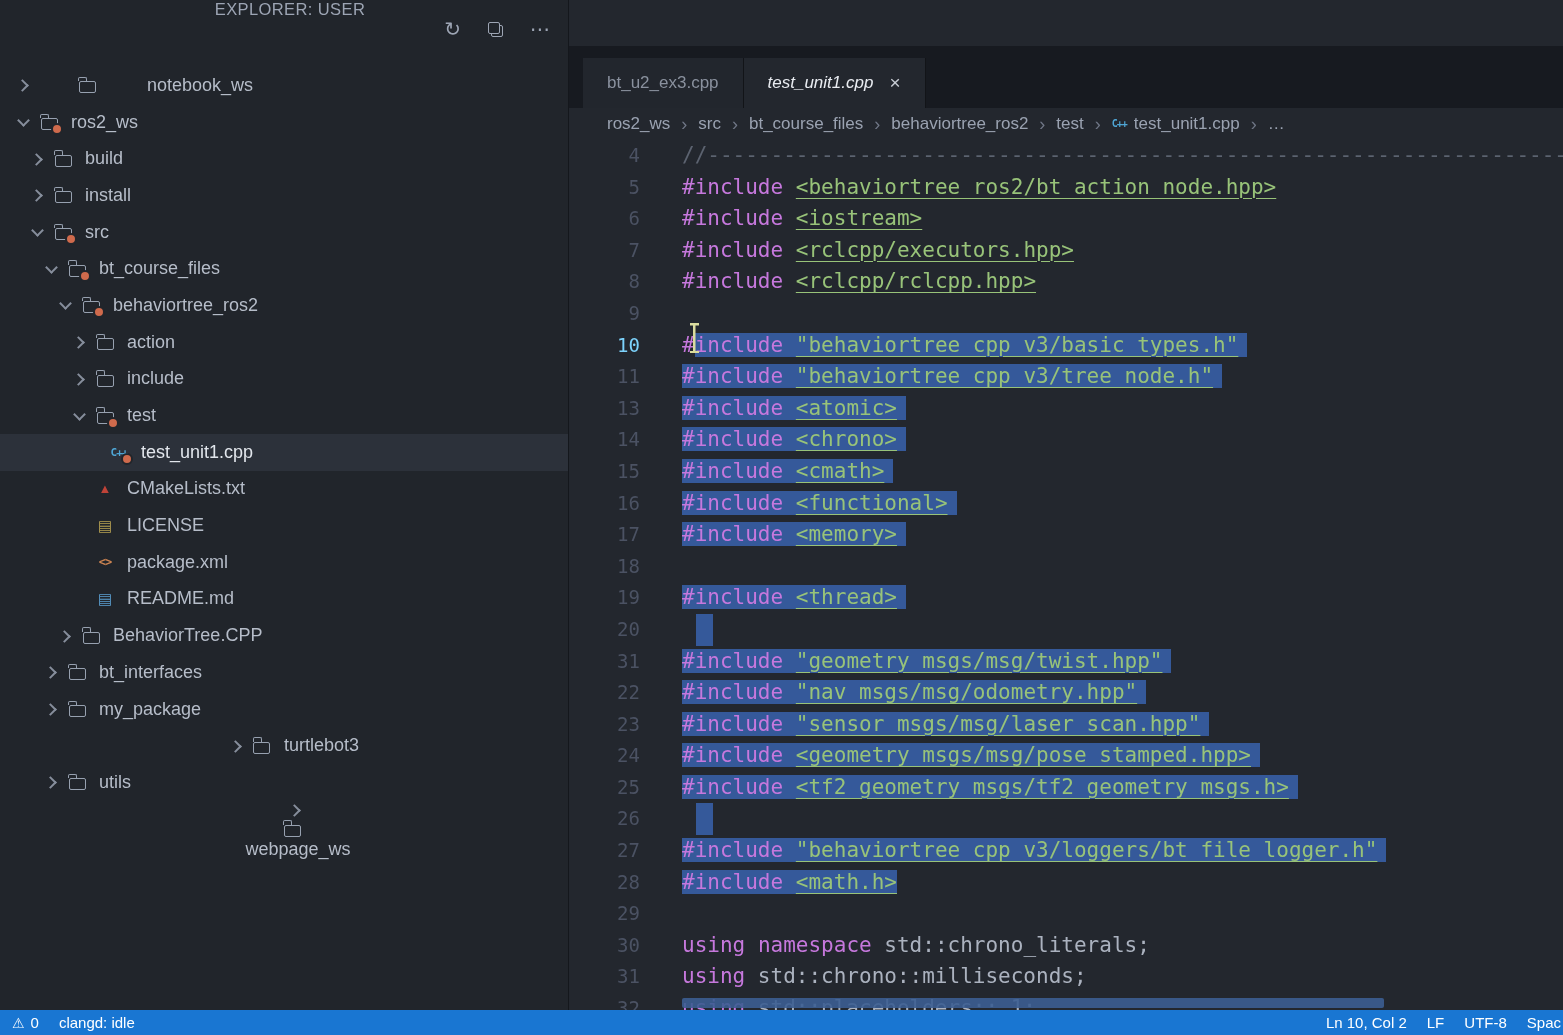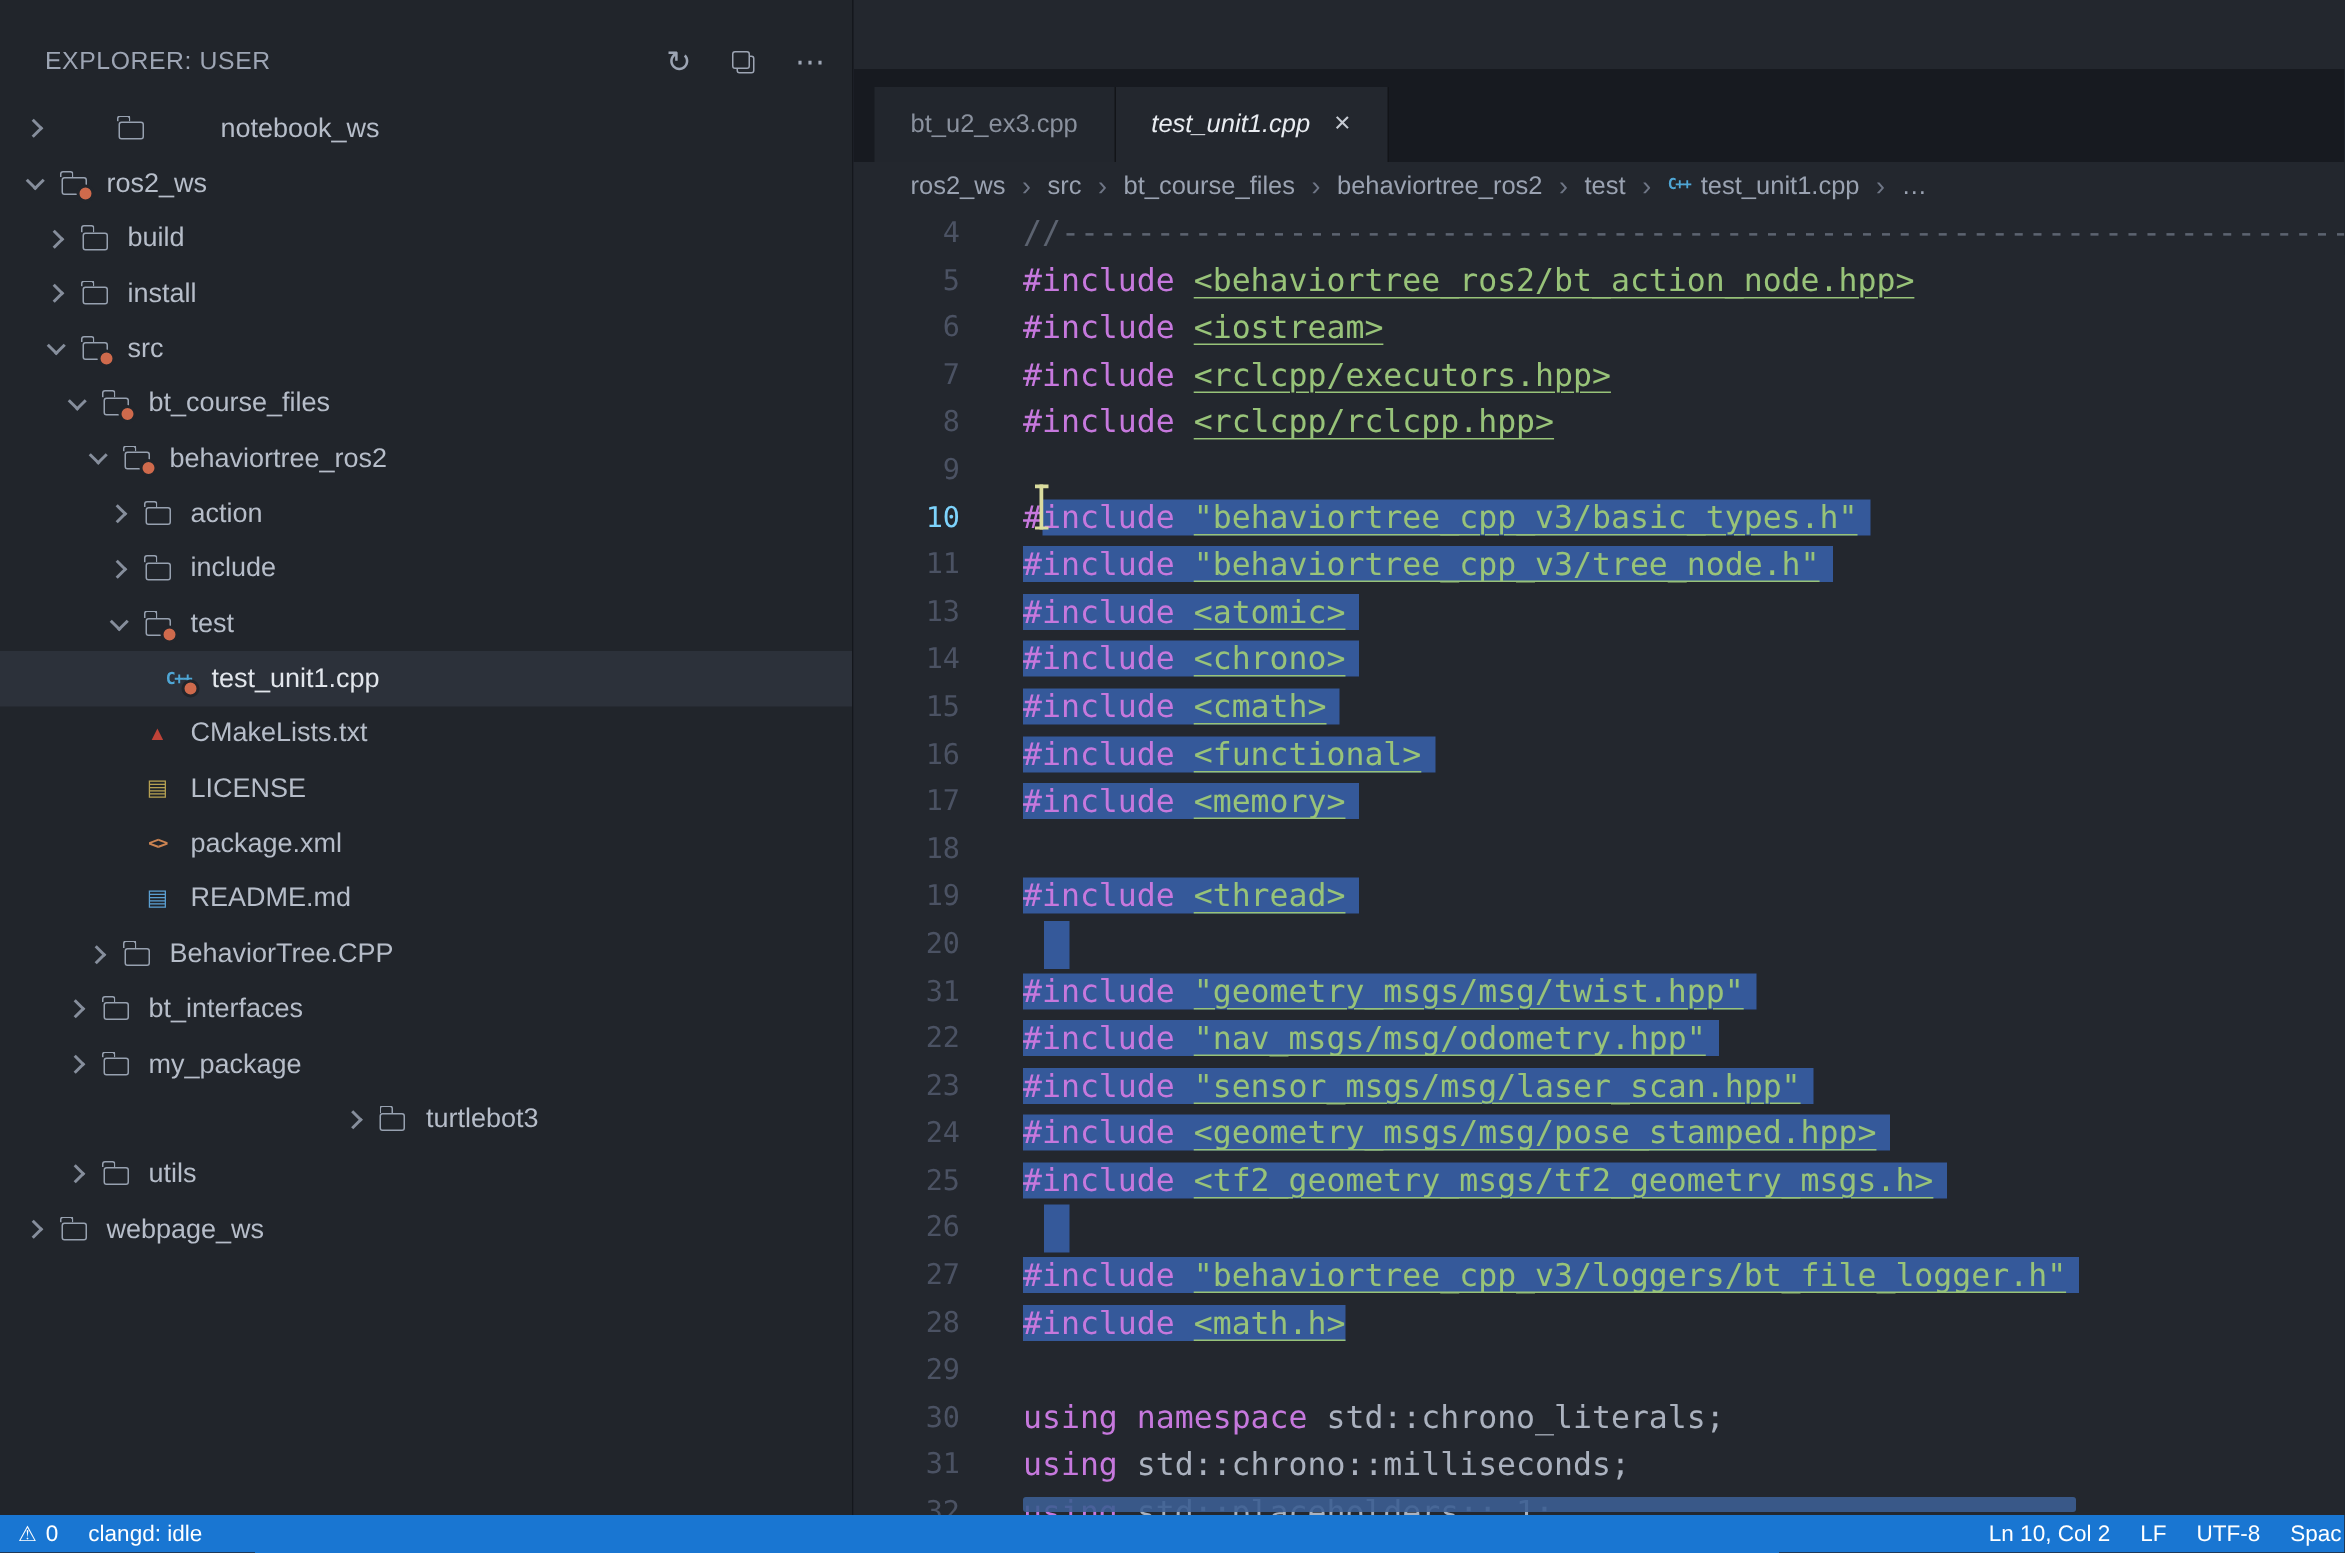--- a/index.html
+++ b/index.html
@@ -4,21 +4,21 @@
 <style>
   * { margin:0; padding:0; box-sizing:border-box; }
   html,body { width:1563px; height:1035px; overflow:hidden; background:#23272e;
               font-family:"Liberation Sans","DejaVu Sans",sans-serif; }
   .app { display:grid; grid-template-columns:569px 994px; grid-template-rows:1010px 25px;
          width:1563px; height:1035px; }
 
   
   .sidebar { grid-row:1; grid-column:1; background:#21252b; border-right:1px solid #14171c;
              overflow:hidden; }
-  .sidebar-header { height:67px; display:flex; align-items:center; padding:16px 18px 0 30px; }
+  .sidebar-header { height:67px; display:flex; align-items:center; padding:0 18px 0 30px;flex-direction:column; }
   .sidebar-title { font-size:16.5px; color:#9da5b4; letter-spacing:.4px; }
   .sidebar-actions { margin-left:auto; display:flex; align-items:center; gap:26px; }
   .icon-btn { color:#9da5b4; font-size:20px; line-height:1; cursor:pointer; }
   .icon-collapse { position:relative; width:17px; height:17px; display:inline-block; }
   .icon-collapse::before { content:""; position:absolute; right:1px; bottom:1px; width:10px; height:10px;
                            border:1.7px solid #9da5b4; border-radius:2px; }
   .icon-collapse::after  { content:""; position:absolute; left:1px; top:1px; width:10px; height:10px;
                            border:1.7px solid #9da5b4; border-radius:2px; background:#21252b; }
   .tree { padding-top:0; }
   .tree-row { height:36.7px; display:flex; align-items:center; font-size:18px; color:#b6bdc9;
@@ -239,21 +239,21 @@
           </span>
           <span class="tree-label">turtlebot3</span>
         </div>
         <div class="tree-row" style="padding-left: 42px;">
           <span class="chev right"></span>
           <span class="ficon">
             <span class="folder-shape"></span>
           </span>
           <span class="tree-label">utils</span>
         </div>
-        <div class="tree-row" style="padding-left: 14px;">
+        <div class="tree-row" style="padding-left: 28px; flex-direction: column;">
           <span class="chev right"></span>
           <span class="ficon">
             <span class="folder-shape"></span>
           </span>
           <span class="tree-label">webpage_ws</span>
         </div>
       </div>
   </aside>
 
   <main class="editor">

